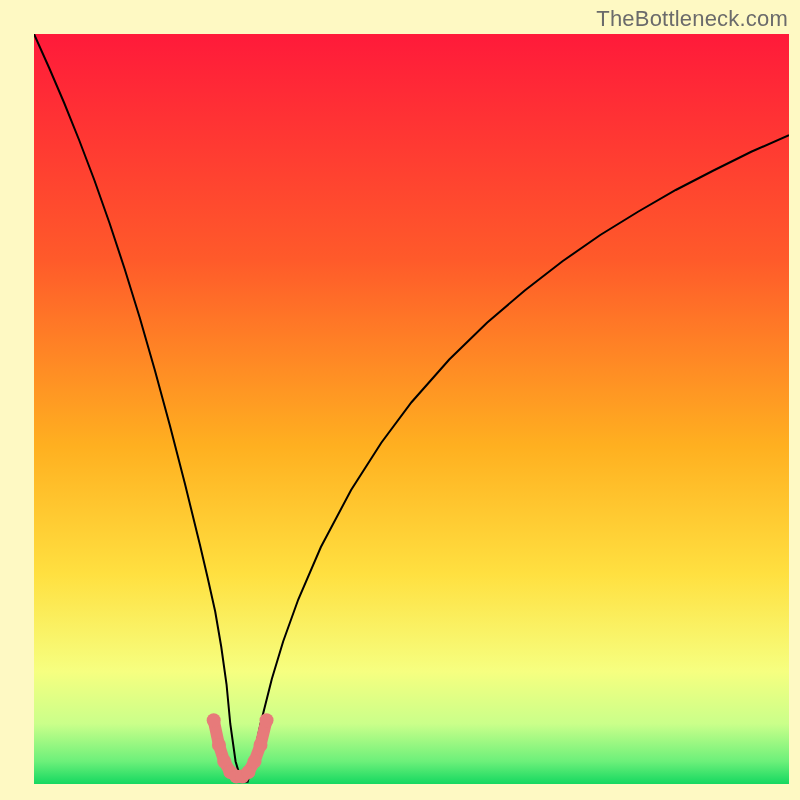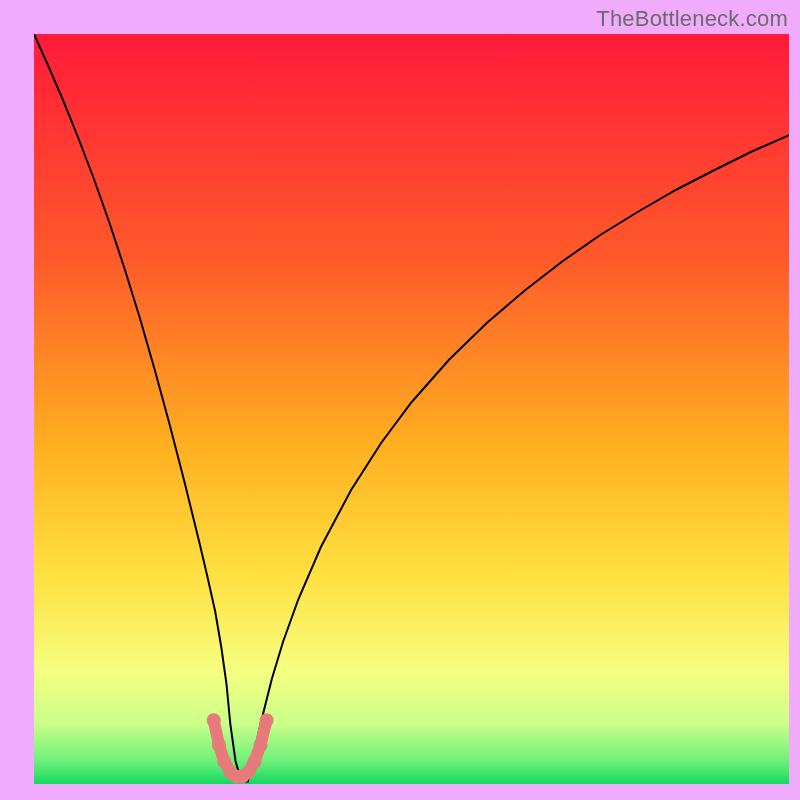--- a/index.html
+++ b/index.html
@@ -10,21 +10,21 @@
     background: #000;
     font-family: Arial, Helvetica, sans-serif;
     overflow: hidden;
   }
   .frame {
     position: absolute;
     left: 0;
     top: 0;
     width: 800px;
     height: 800px;
-    background: #f0abfc;
+    background: #fef9c3;
   }
   .plot {
     position: absolute;
     left: 34px;
     top: 34px;
     width: 755px;
     height: 750px;
     overflow: hidden;
   }
   .watermark {

